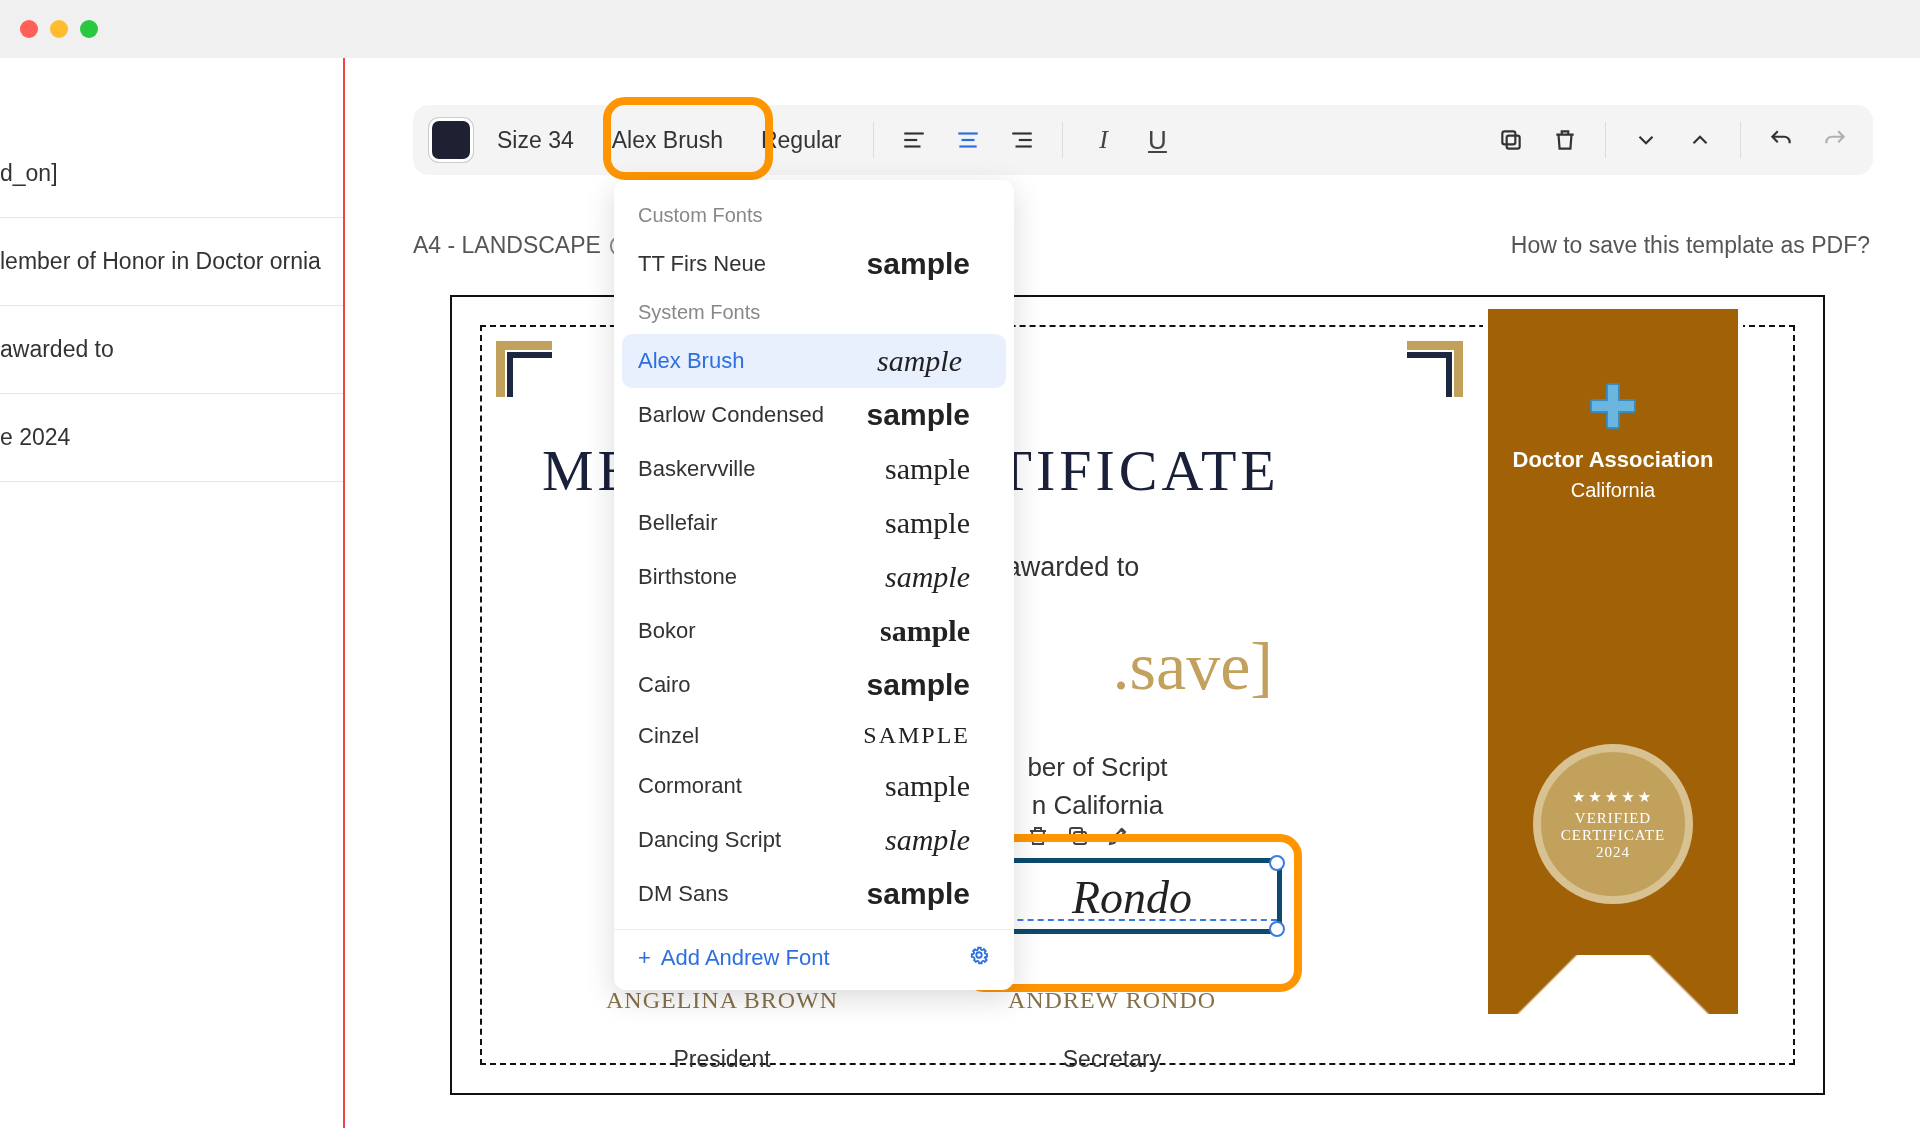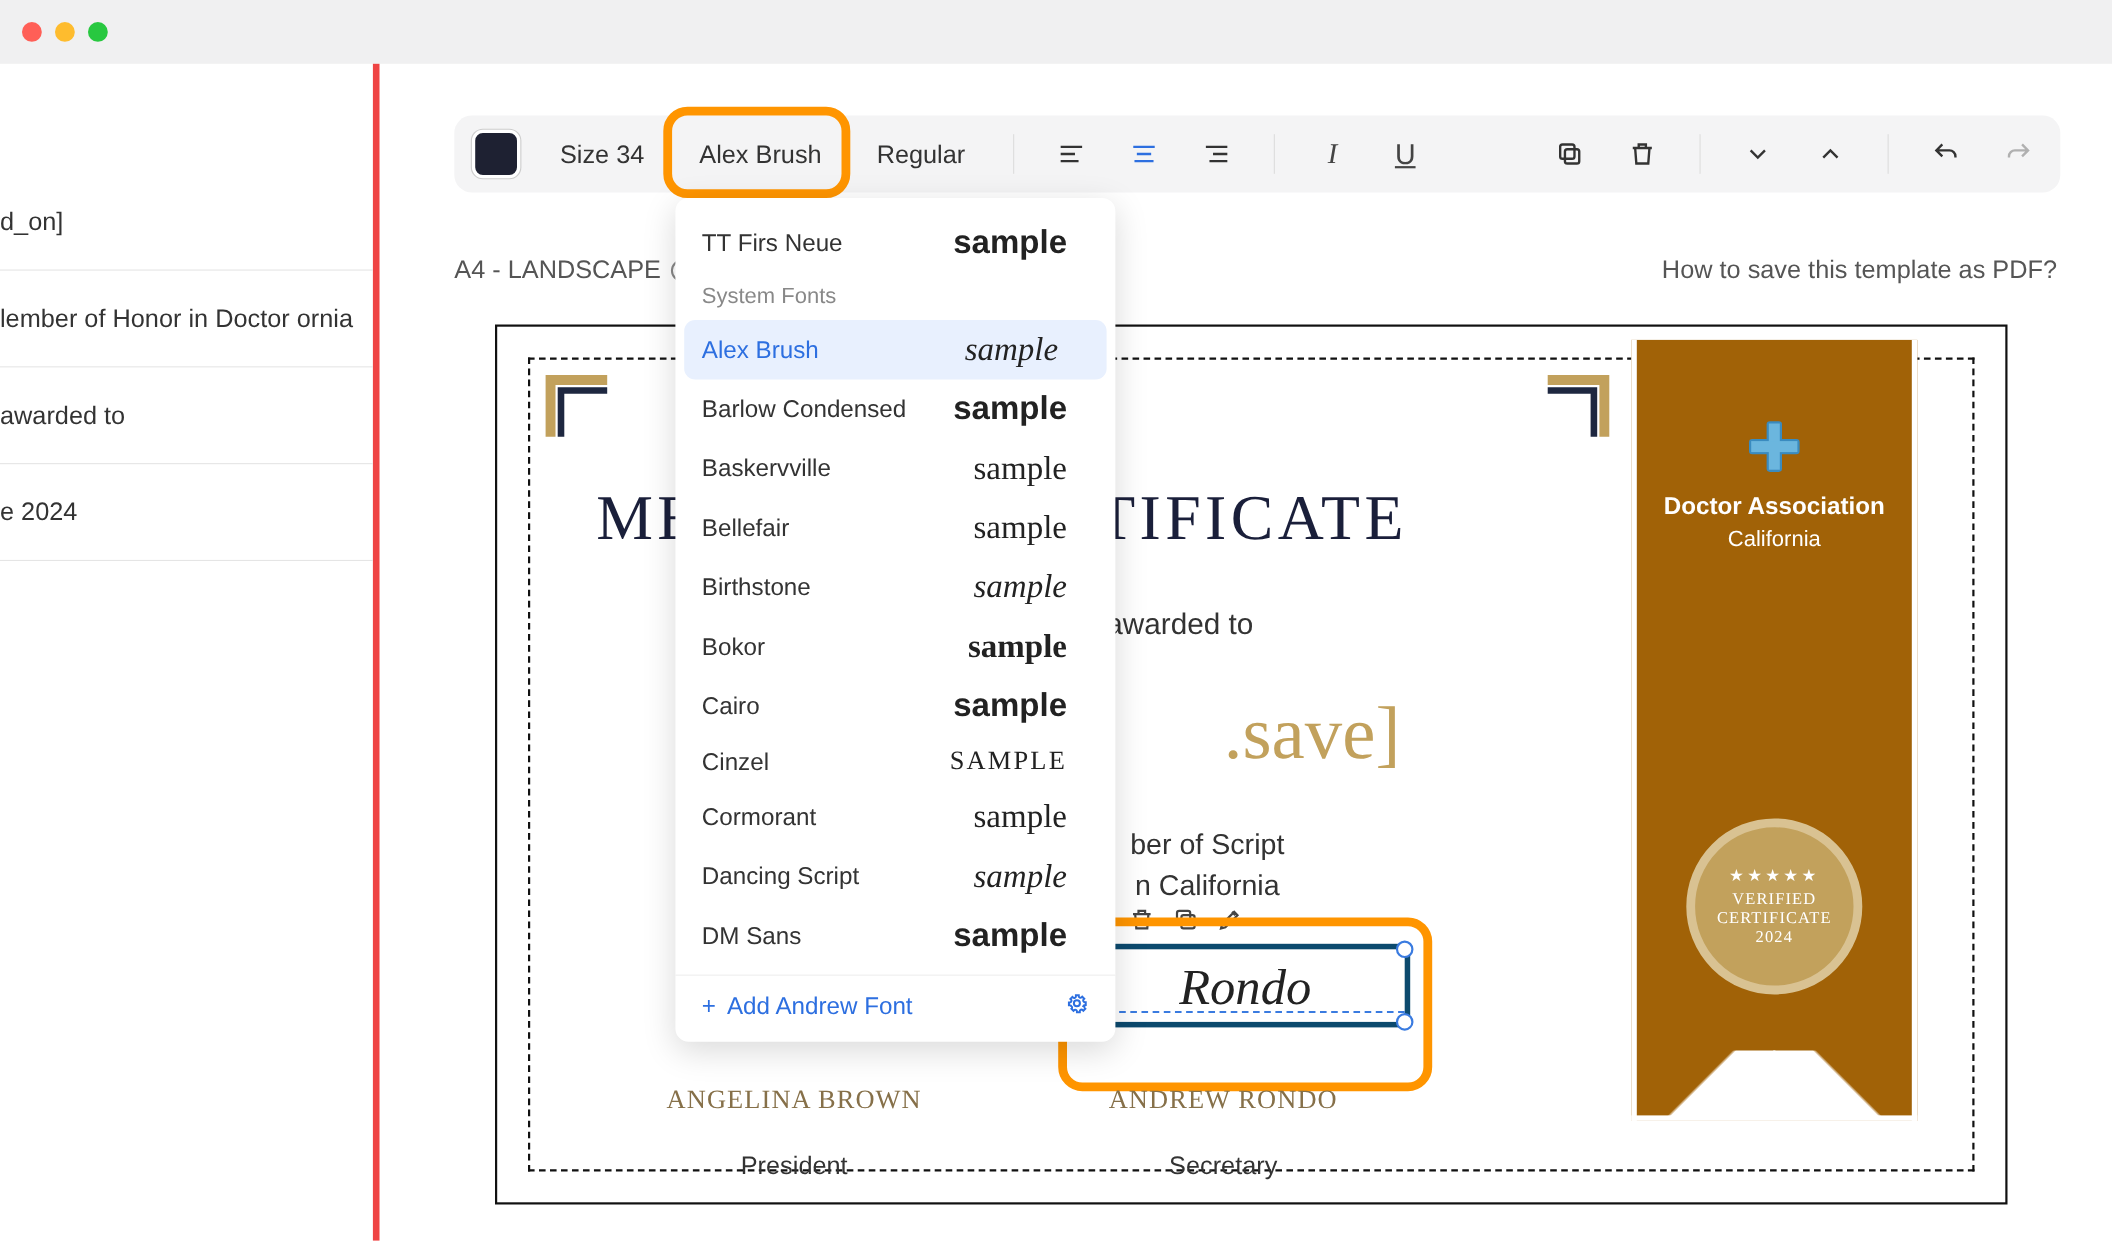--- a/index.html
+++ b/index.html
@@ -6,25 +6,25 @@
   body { font-family: -apple-system, BlinkMacSystemFont, "Segoe UI", sans-serif; background: #fff; color: #222; width: 1920px; height: 1128px; overflow: hidden; position: relative; }
 
   
   .titlebar { height: 58px; background: #f0f0f1; display: flex; align-items: center; padding-left: 20px; gap: 12px; }
   .dot { width: 18px; height: 18px; border-radius: 50%; }
   .dot.red { background: #ff5f57; }
   .dot.yel { background: #febc2e; }
   .dot.grn { background: #28c840; }
 
   
-  .sidebar { position: absolute; left: 0; top: 58px; width: 345px; border-right: 6px solid #ef4444; height: calc(100% - 58px); padding-top: 100px; }
+  .sidebar { position: absolute; left: 0; top: 58px; width: 345px; border-right: 2px solid #ef4444; height: calc(100% - 58px); padding-top: 72px; }
   .sidebar-line { border-bottom: 1px solid #e5e5e5; padding: 30px 0 30px 0; font-size: 23px; color: #333; }
 
   
-  .toolbar { position: absolute; left: 413px; top: 105px; width: 1460px; height: 70px; background: #f4f4f5; border-radius: 16px; display: flex; align-items: center; padding: 0 16px; gap: 22px; }
+  .toolbar { position: absolute; left: 413px; top: 105px; width: 1460px; height: 70px; background: #f4f4f5; border-radius: 16px; display: flex; align-items: center; padding: 0 16px; gap: 10px; }
   .color-swatch { width: 44px; height: 44px; border-radius: 10px; background: #1e2132; border: 3px solid #fff; box-shadow: 0 0 0 1px #ccc; }
   .tb-text { font-size: 23px; color: #333; padding: 8px 14px; border-radius: 10px; }
   .tool-icon { width: 44px; height: 44px; display: flex; align-items: center; justify-content: center; border-radius: 8px; color: #444; font-size: 22px; }
   .tool-icon svg { width: 26px; height: 26px; stroke: #333; fill: none; stroke-width: 2; }
   .tool-icon.sel svg { stroke: #2d6fe0; }
   .divider { width: 1px; height: 36px; background: #ddd; margin: 0 8px; }
   .font-hl { position: absolute; left: 603px; top: 97px; width: 170px; height: 83px; border: 8px solid #ff9500; border-radius: 22px; pointer-events: none; }
 
   
   .docinfo { position: absolute; left: 413px; top: 232px; font-size: 23px; color: #555; display: flex; align-items: center; gap: 8px;}
@@ -241,20 +241,21 @@
     <div class="seal">
       <div class="stars">★★★★★</div>
       <div>VERIFIED</div>
       <div>CERTIFICATE</div>
       <div>2024</div>
     </div>
   </div>
 </div>
 
 <div class="dropdown">
+  <div class="dd-section">Custom Fonts</div>
   <div id="dd-custom">
       <div class="dd-item">
         <span>TT Firs Neue</span>
         <span class="samp sans">sample</span>
       </div>
     </div>
   <div class="dd-section">System Fonts</div>
   <div id="dd-system">
       <div class="dd-item sel">
         <span>Alex Brush</span>

